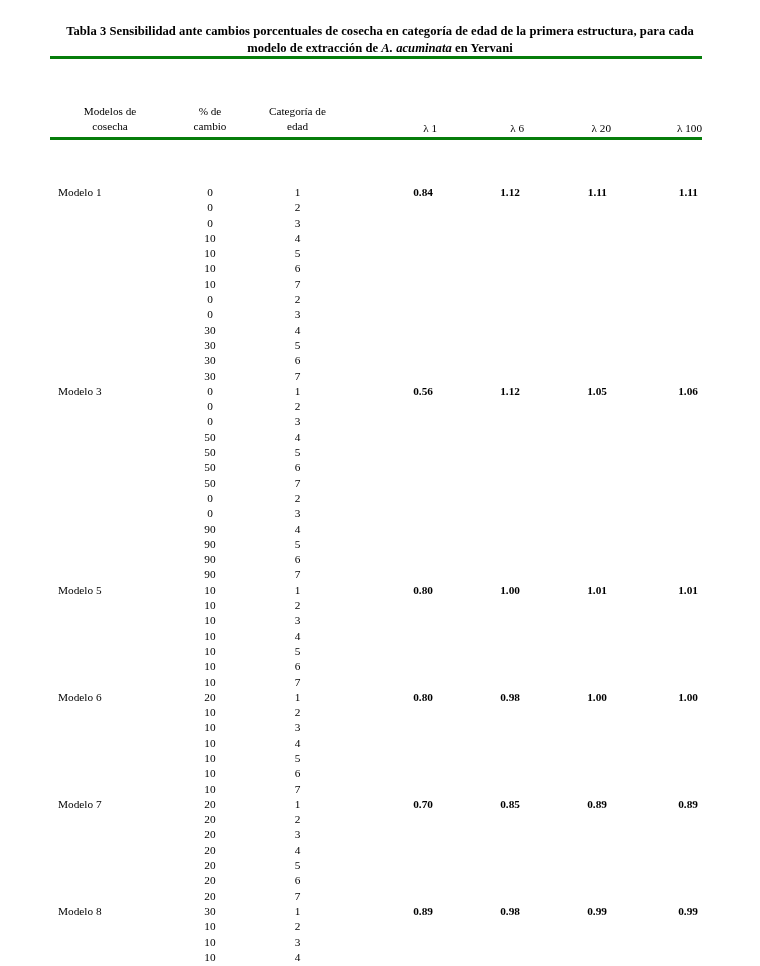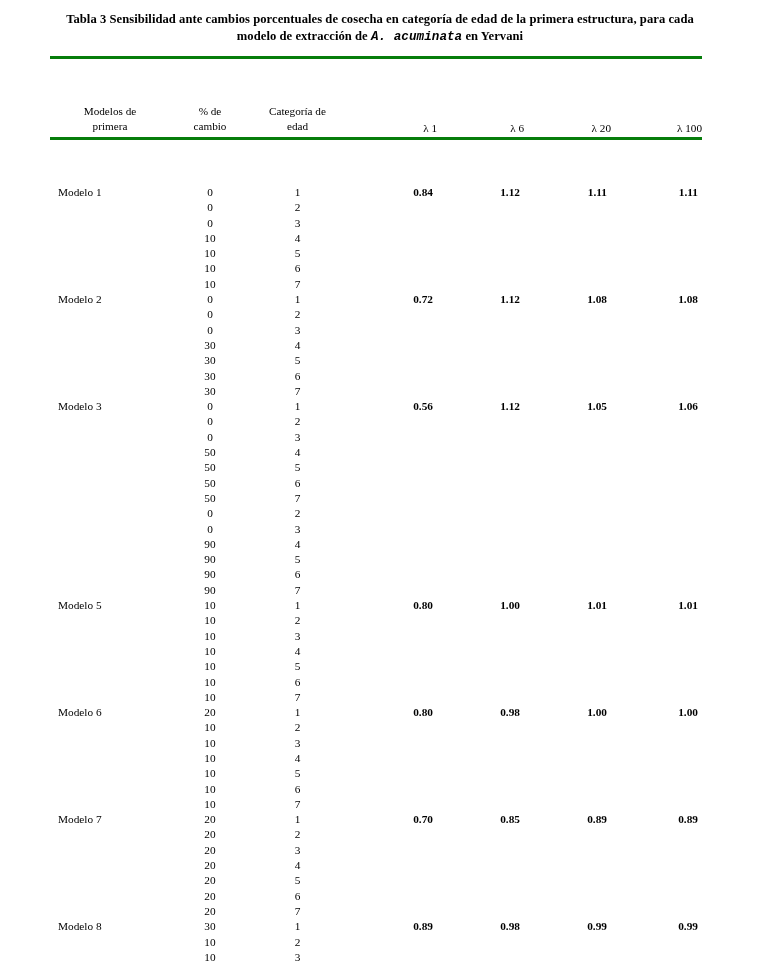--- a/index.html
+++ b/index.html
@@ -12,33 +12,32 @@
     height: 966px;
     font-family: "Liberation Serif", "DejaVu Serif", serif;
     color: #000000;
     overflow: hidden;
     position: relative;
   }
 
   
   .table-caption {
     width: 700px;
-    margin: 4px auto;
+    margin: 16px auto;
     padding-top: 7px;
     text-align: center;
     font-weight: bold;
     font-size: 12.6px;
     line-height: 17px;
     letter-spacing: 0.05px;
   }
   .caption-line { display: block; }
   .sp-name {
     font-style: italic;
     font-weight: bold;
-    font-family: Liberation Mono, monospace;
   }
 
   
   .table-wrap {
     position: absolute;
     left: 50px;
     top: 56px;
     width: 652px;
   }
   .rule {
@@ -131,21 +130,21 @@
         <col class="c-cat">
       <col class="c-l1">
         <col class="c-l6">
         <col class="c-l20">
         <col class="c-l100">
     </colgroup>
     <thead>
       <tr>
         <td>
           <span>Modelos de</span><br>
-          <span>primera</span>
+          <span>cosecha</span>
         </td>
         <td>
           <span>% de</span><br>
           <span>cambio</span>
         </td>
         <td>
           <span>Categoría de</span><br>
           <span>edad</span>
         </td>
         <td class="lam hdr-l1">λ 1</td>
@@ -223,29 +222,20 @@
         </tr>
         <tr>
           <td class="model"></td>
           <td class="pct">10</td>
           <td class="cat">7</td>
           <td class="val"></td>
           <td class="val"></td>
           <td class="val"></td>
           <td class="val"></td>
         </tr>
-        <tr class="first-of-model">
-          <td class="model">Modelo 2</td>
-          <td class="pct">0</td>
-          <td class="cat">1</td>
-          <td class="val">0.72</td>
-          <td class="val">1.12</td>
-          <td class="val">1.08</td>
-          <td class="val">1.08</td>
-        </tr>
         <tr>
           <td class="model"></td>
           <td class="pct">0</td>
           <td class="cat">2</td>
           <td class="val"></td>
           <td class="val"></td>
           <td class="val"></td>
           <td class="val"></td>
         </tr>
         <tr>

